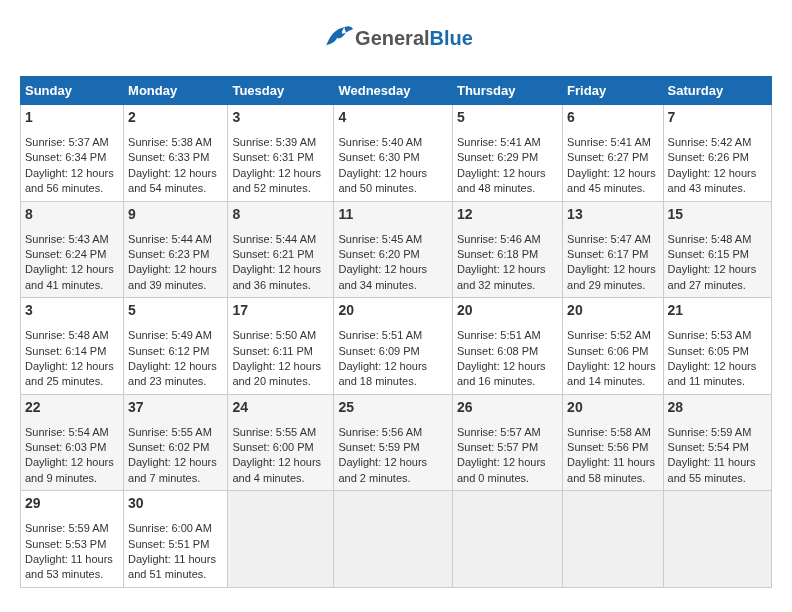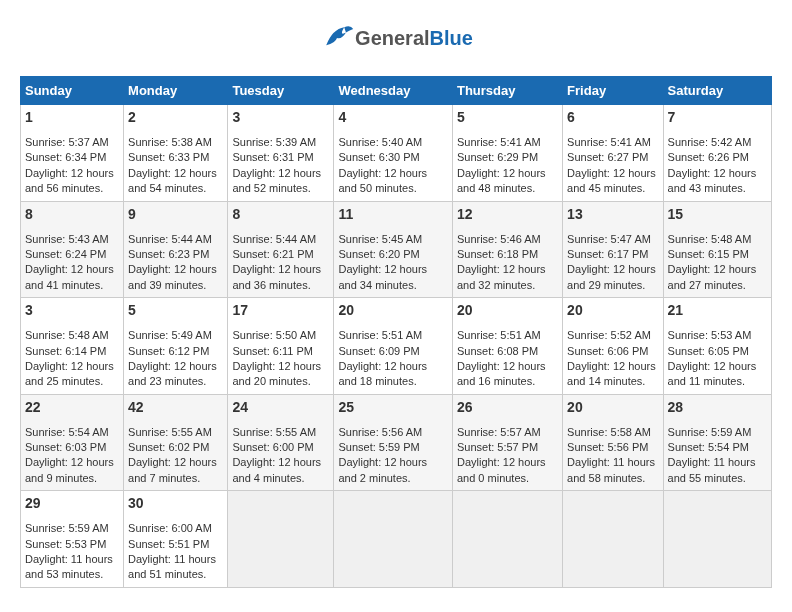--- a/index.html
+++ b/index.html
@@ -301,21 +301,21 @@
       <tr>
         <td>
         <span class="day-num">22</span>
         <div class="day-info">
           Sunrise: 5:54 AM<br>
           Sunset: 6:03 PM<br>
           Daylight: 12 hours and 9 minutes.
         </div>
       </td>
         <td>
-        <span class="day-num">42</span>
+        <span class="day-num">37</span>
         <div class="day-info">
           Sunrise: 5:55 AM<br>
           Sunset: 6:02 PM<br>
           Daylight: 12 hours and 7 minutes.
         </div>
       </td>
         <td>
         <span class="day-num">24</span>
         <div class="day-info">
           Sunrise: 5:55 AM<br>

